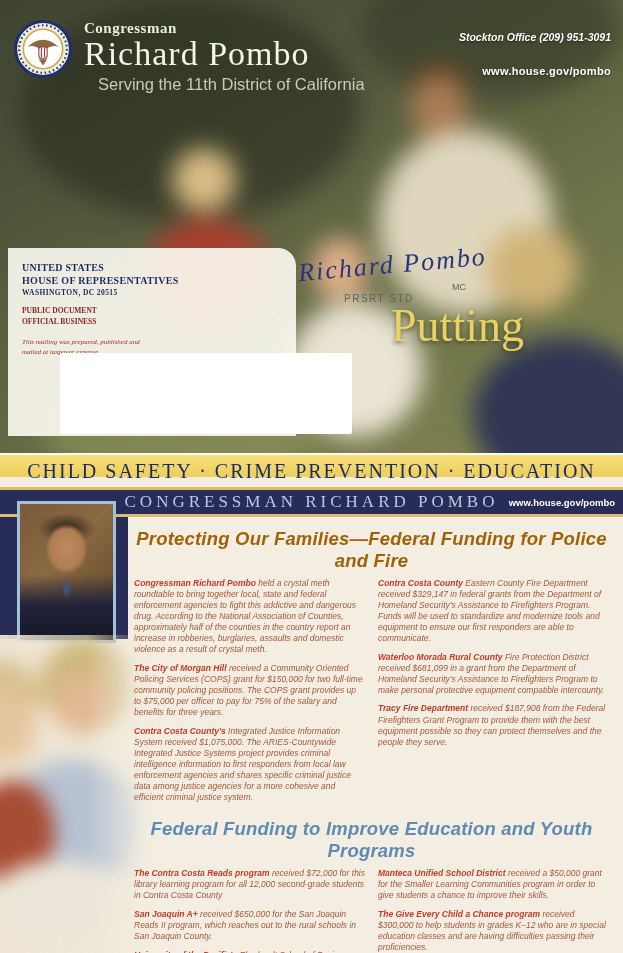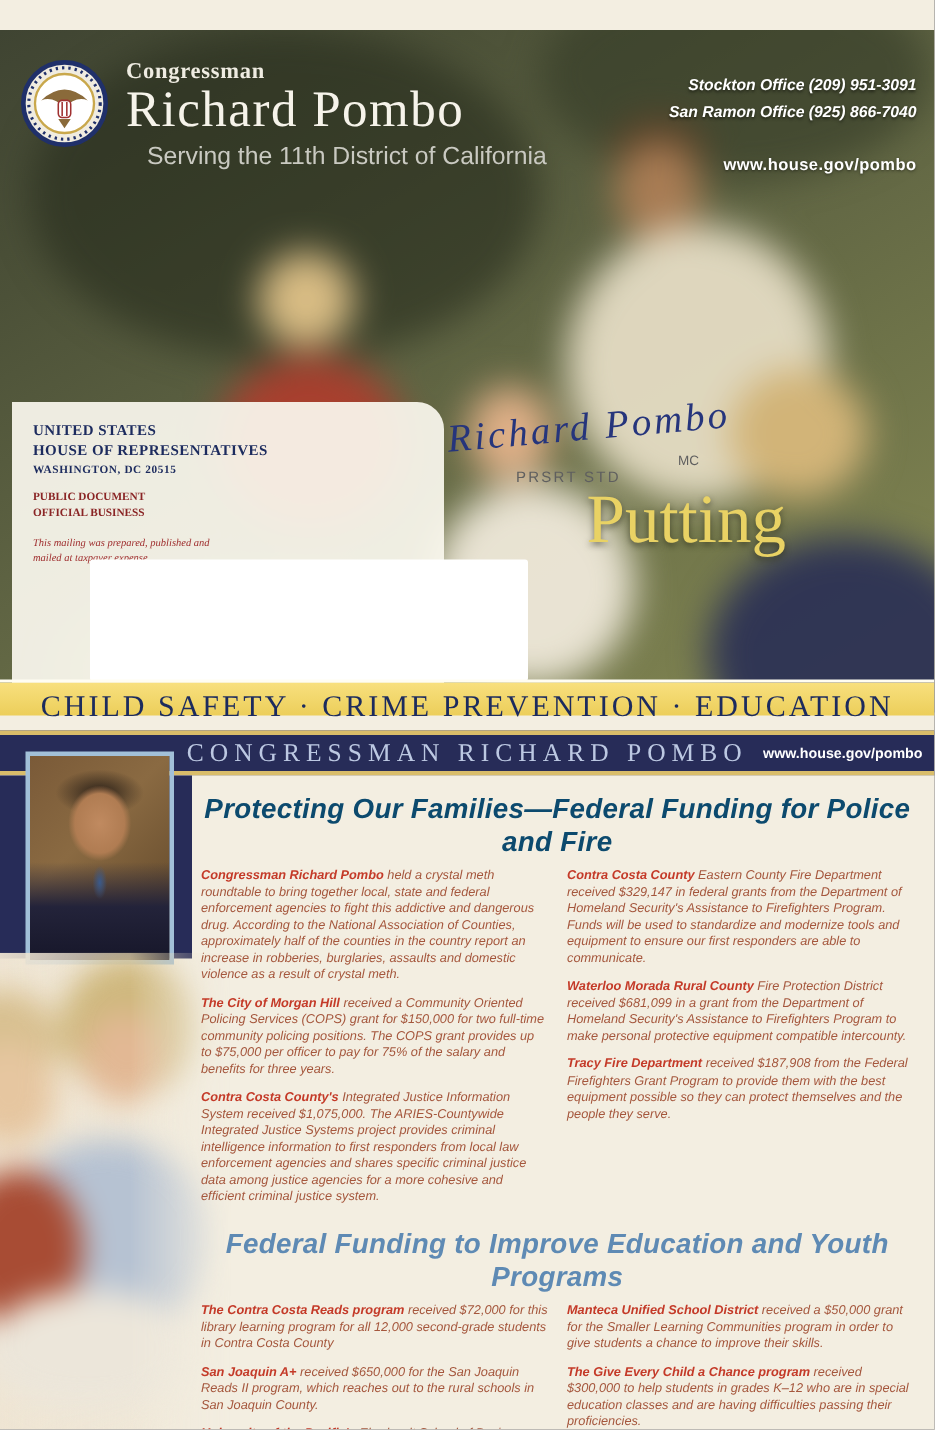--- a/index.html
+++ b/index.html
@@ -1,21 +1,21 @@
 <!DOCTYPE html>
 <html><head>
 <meta charset="utf-8">
 <style>
   html,body { margin:0; padding:0; background:#888; }
   .page { position:relative; width:623px; height:953px; margin:0 auto; overflow:hidden;
           background:#f3eee1; font-family:"Liberation Sans", sans-serif; }
 
   
   .photo-top { position:absolute; top:0; left:0; width:623px; height:455px; overflow:hidden;
-    background:linear-gradient(150deg,#3f4432 0%,#4c5138 22%,#5d6242 45%,#6e7349 68%,#7d8150 88%,#8a8c58 100%);margin-top:20px; }
+    background:linear-gradient(150deg,#3f4432 0%,#4c5138 22%,#5d6242 45%,#6e7349 68%,#7d8150 88%,#8a8c58 100%); }
   .blobs { position:absolute; inset:-20px; filter:blur(12px); }
   .bl { position:absolute; border-radius:50%; }
   .bl-shade   { left:40px;  top:20px;  width:340px; height:220px; background:rgba(35,40,26,.55); }
   .bl-shade2  { left:380px; top:-20px; width:260px; height:140px; background:rgba(52,58,38,.6); }
   .bl-man-hair{ left:428px; top:78px;  width:62px;  height:44px;  background:#5a4228; }
   .bl-man-head{ left:430px; top:95px;  width:58px;  height:66px;  background:#a87c54; }
   .bl-man-shirt{ left:398px; top:150px; width:175px; height:185px; background:rgba(232,223,200,.92); }
   .bl-boy-head{ left:192px; top:168px; width:64px;  height:64px;  background:#d8bc84; }
   .bl-boy-shirt{ left:165px; top:238px; width:125px; height:115px; background:rgba(176,60,44,.9); }
   .bl-girl-head{ left:332px; top:258px; width:56px; height:62px;  background:#e0b088; }
@@ -87,21 +87,21 @@
   .bk-face  { left:70px; top:55px;  width:55px;  height:60px;  background:#e2b894; }
   .bk-chhair{ left:-20px; top:40px; width:75px;  height:70px;  background:#d8c090; }
   .bk-chface{ left:-10px; top:75px; width:62px;  height:68px;  background:#e6c6a0; }
   .bk-denim { left:15px; top:140px; width:145px; height:130px; background:#b6c2d2; }
   .bk-red   { left:-15px; top:160px; width:85px; height:105px; background:#a84c34; }
   .bk-bar   { left:5px;  top:240px; width:140px; height:80px;  background:#ece6da; }
 
   .sections { position:absolute; left:128px; top:4px; width:489px; height:432px; box-sizing:border-box;
               padding:3px 8px 0 6px; overflow:hidden; }
   .sec-h { text-align:center; font:italic 700 18.5px "Liberation Sans", sans-serif; margin:4px 0 6px; letter-spacing:.2px; }
-  .h-red  { color:#0c4a6e; }
+  .h-red  { color:#a16207; }
   .h-blue { color:#5e8ab4; margin-top:8px; }
   .cols { display:flex; gap:13px; }
   .col { flex:1 1 0; min-width:0; }
   .body-para { font:italic 400 8.5px "Liberation Sans", sans-serif; color:#a5573d;
                line-height:1.3; margin:0 0 7.5px; }
   .body-para .lead { color:#c43a28; font-weight:700; }
 </style>
 </head>
 <body>
 
@@ -136,21 +136,20 @@
       </svg>
       <div class="hdr-text">
         <div class="hdr-congressman">Congressman</div>
         <div class="hdr-name">Richard Pombo</div>
         <div class="hdr-tagline">Serving the 11th District of California</div>
       </div>
     </div>
 
     <div class="offices">
       <div>Stockton Office (209) 951-3091</div>
-      <div>San Ramon Office (925) 866-7040</div>
       <div class="site">www.house.gov/pombo</div>
     </div>
 
     <div class="envelope">
       <div class="env-sender">UNITED STATES</div>
       <div class="env-sender">HOUSE OF REPRESENTATIVES</div>
       <div class="env-zip">WASHINGTON, DC 20515</div>
       <div class="env-doc">
         <div>PUBLIC DOCUMENT</div>
         <div>OFFICIAL BUSINESS</div>

